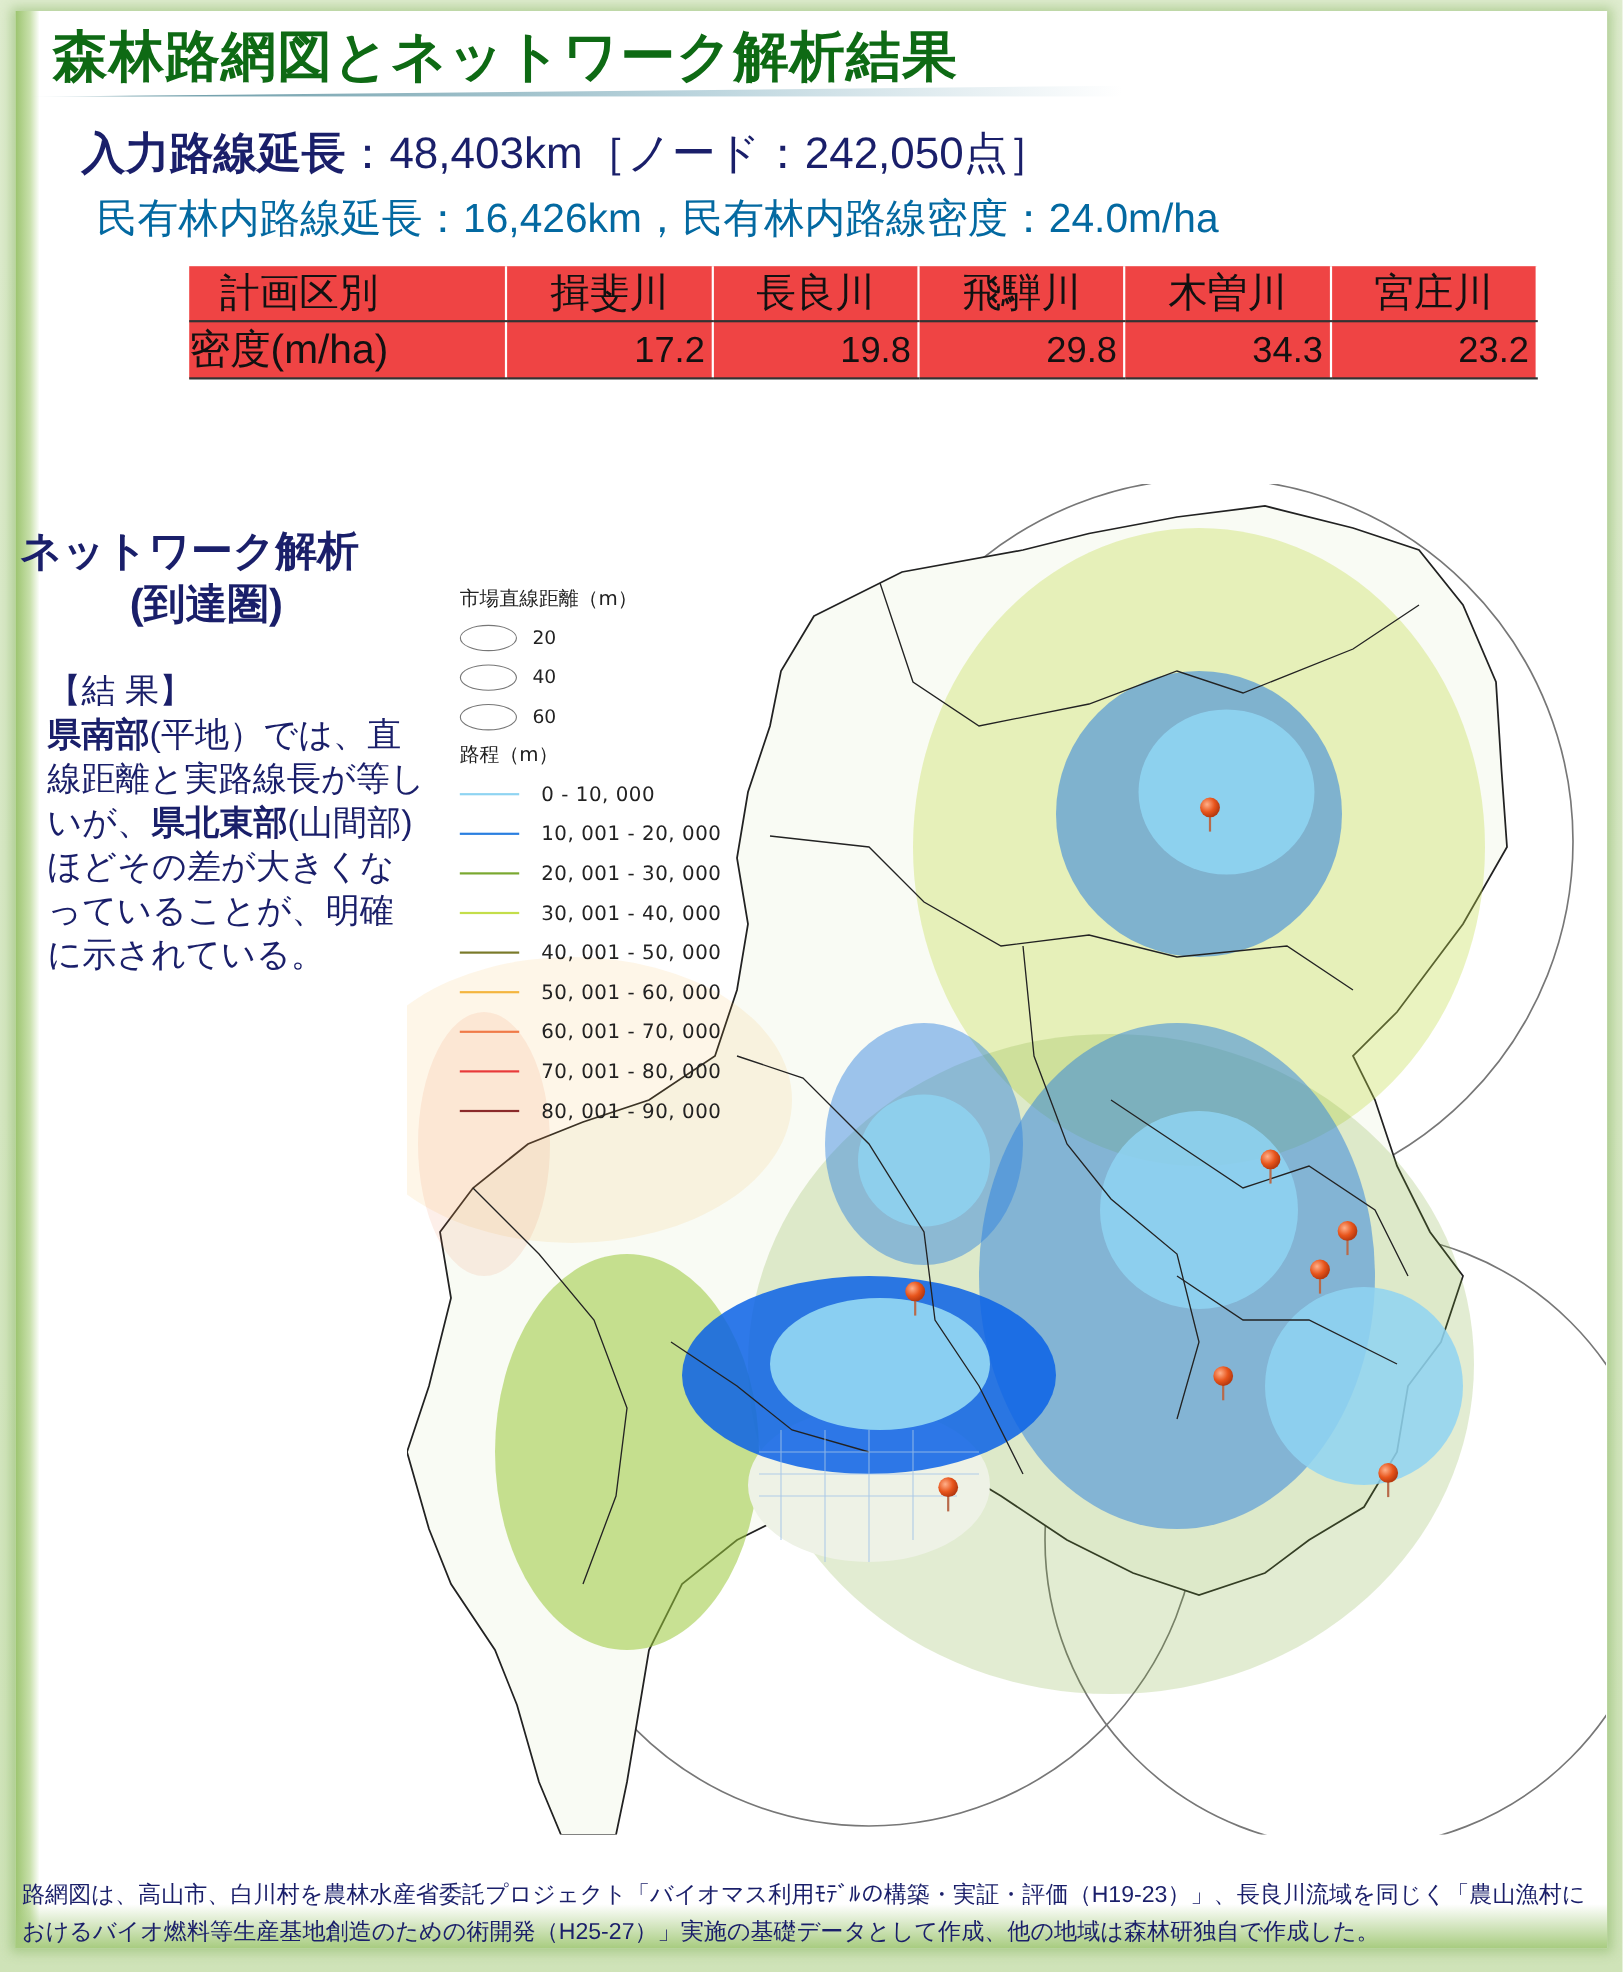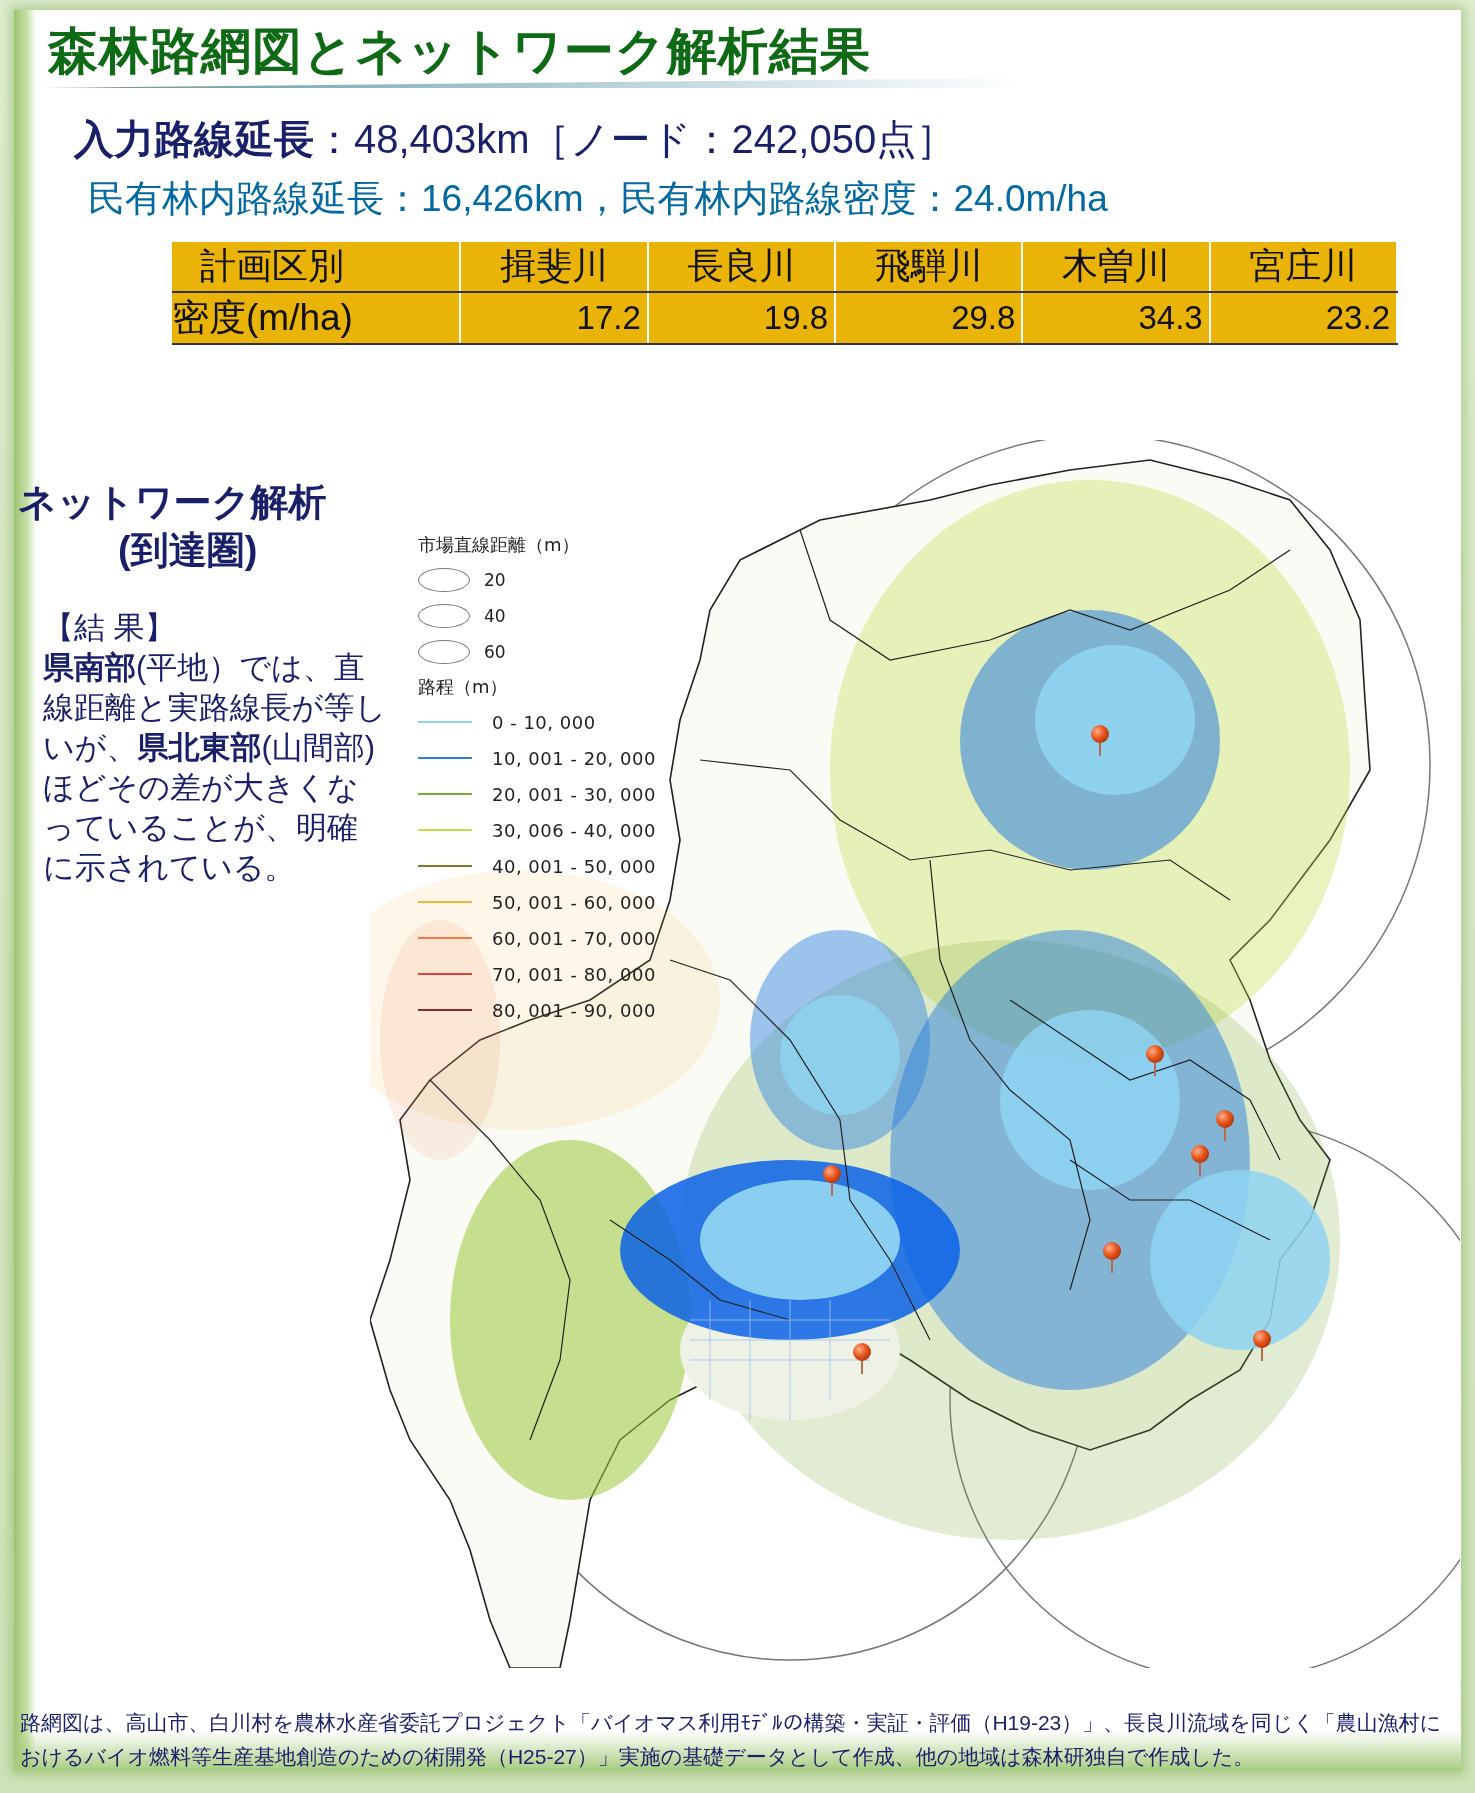--- a/index.html
+++ b/index.html
@@ -43,21 +43,21 @@
     font-size: 37px; color: #0369a1; white-space: nowrap;
     font-family: "Liberation Sans", sans-serif;
   }
   table.stats {
     position: absolute; left: 172px; top: 242px; width: 1226px;
     border-collapse: collapse; font-family: "Liberation Sans", sans-serif;
     color: #111;
   }
   table.stats td, table.stats th {
     font-weight: normal; padding: 0 6px; height: 44px;
-    background: #eab308; border-right: 2px solid #ffffff;
+    background: #ef4444; border-right: 2px solid #ffffff;
   }
   table.stats thead th { font-size: 36px; text-align: center; border-bottom: 2px solid #333; height: 48px; }
   table.stats thead th:first-child { text-align: left; padding-left: 28px; }
   table.stats tbody td { font-size: 33px; text-align: right; }
   table.stats tbody td:first-child { text-align: left; font-size: 37px; padding-left: 0; }
   table.stats tbody tr + tr td { border-top: 8px solid #404040; }
   table.stats tbody tr:last-child td { border-bottom: 2px solid #333; }
   .side {
     position: absolute; left: 18px; top: 478px; width: 370px; color: #1a1f6a;
     font-family: "Liberation Sans", sans-serif;
@@ -247,21 +247,21 @@
       <div class="legend-line">
         <span class="sw" style="background: rgb(42, 127, 224);"></span>
         <span>10, 001 - 20, 000</span>
       </div>
       <div class="legend-line">
         <span class="sw" style="background: rgb(122, 168, 48);"></span>
         <span>20, 001 - 30, 000</span>
       </div>
       <div class="legend-line">
         <span class="sw" style="background: rgb(196, 222, 74);"></span>
-        <span>30, 006 - 40, 000</span>
+        <span>30, 001 - 40, 000</span>
       </div>
       <div class="legend-line">
         <span class="sw" style="background: rgb(122, 122, 42);"></span>
         <span>40, 001 - 50, 000</span>
       </div>
       <div class="legend-line">
         <span class="sw" style="background: rgb(244, 181, 62);"></span>
         <span>50, 001 - 60, 000</span>
       </div>
       <div class="legend-line">

